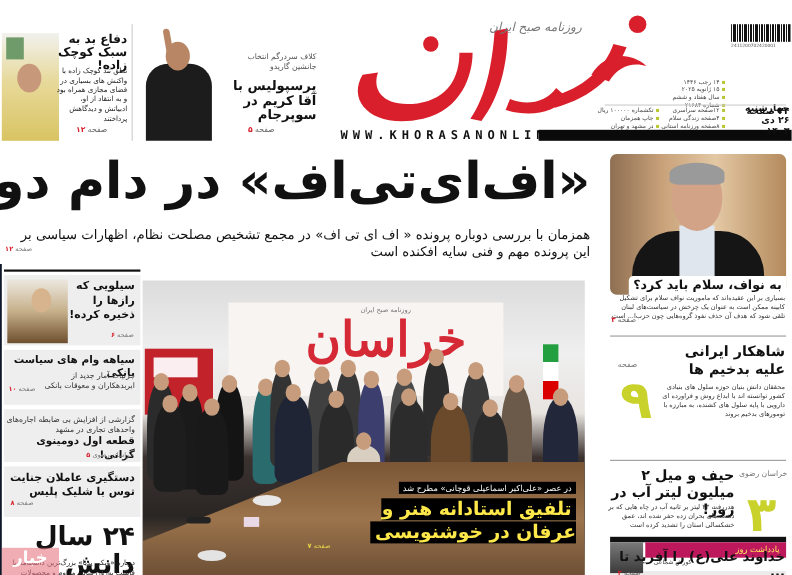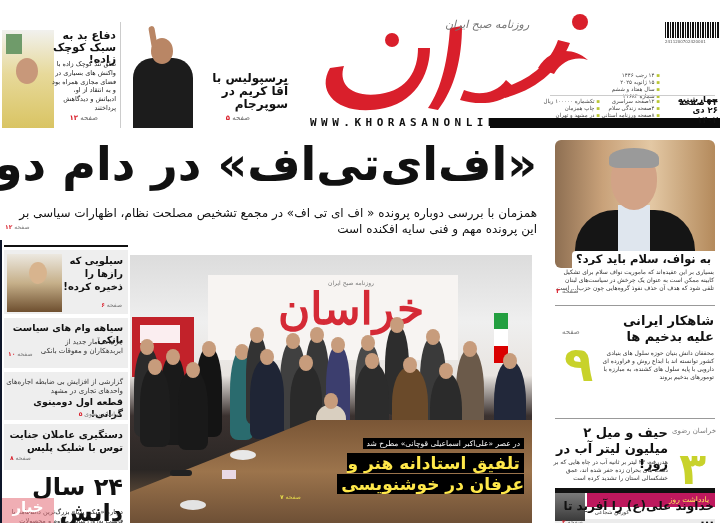--- a/index.html
+++ b/index.html
@@ -114,20 +114,21 @@
     <span>صفحه</span> <b>۱۲</b>
   </div>
 </div>
 
 <div id="top-mid-teaser" class="abs">
   <div class="teaser-photo" style="left:4px;top:0;width:72px;height:106px;background:#fff;">
     <div style="position:absolute;left:8px;top:36px;width:60px;height:70px;background:#1c1c1c;border-radius:20px 20px 0 0;"></div>
     <div class="head-blk" style="left:26px;top:16px;width:22px;height:26px;background:#b98665;"></div>
     <div style="position:absolute;left:25px;top:4px;width:6px;height:22px;background:#b98665;border-radius:3px;transform:rotate(-10deg);"></div>
   </div>
+  <div class="t-body" style="position:absolute;right:12px;top:26px;width:80px;font-size:7px;color:#555;">کلاف سردرگم انتخاب جانشین گاریدو</div>
   <div class="t-title" style="position:absolute;right:12px;top:50px;width:90px;font-size:12px;">پرسپولیس با آقا کریم در سوپرجام</div>
   <div class="page-ref" style="position:absolute;right:50px;top:92px;">
     <span>صفحه</span> <b>۵</b>
   </div>
 </div>
 
 <div id="masthead" class="abs">
   <svg id="logo" viewBox="0 0 290 110">
     <path d="M20 60 C 5 85, 30 110, 75 100 C 110 92, 120 60, 120 40 L 108 40 C 108 62, 98 82, 70 86 C 40 90, 28 75, 34 58 Z" fill="#d91f2b"></path>
     <circle cx="82" cy="32" r="7" fill="#d91f2b"></circle>

